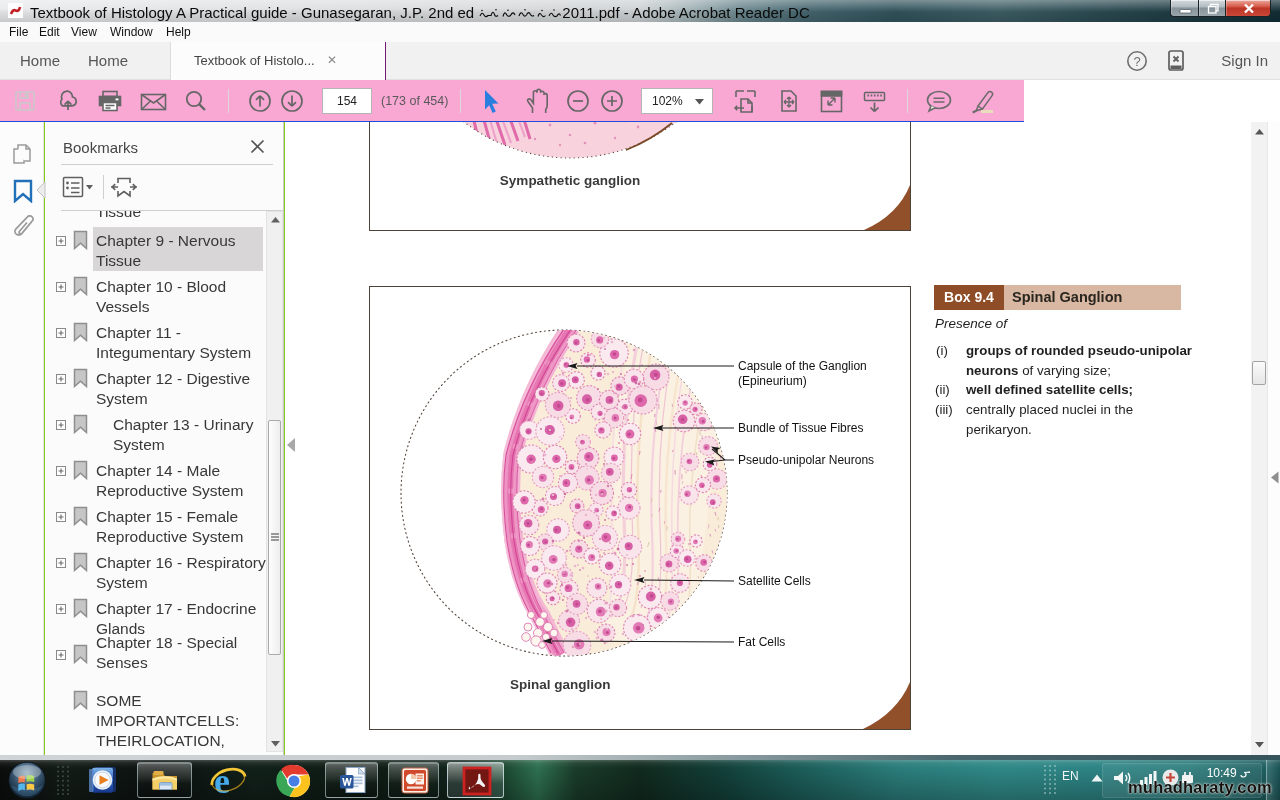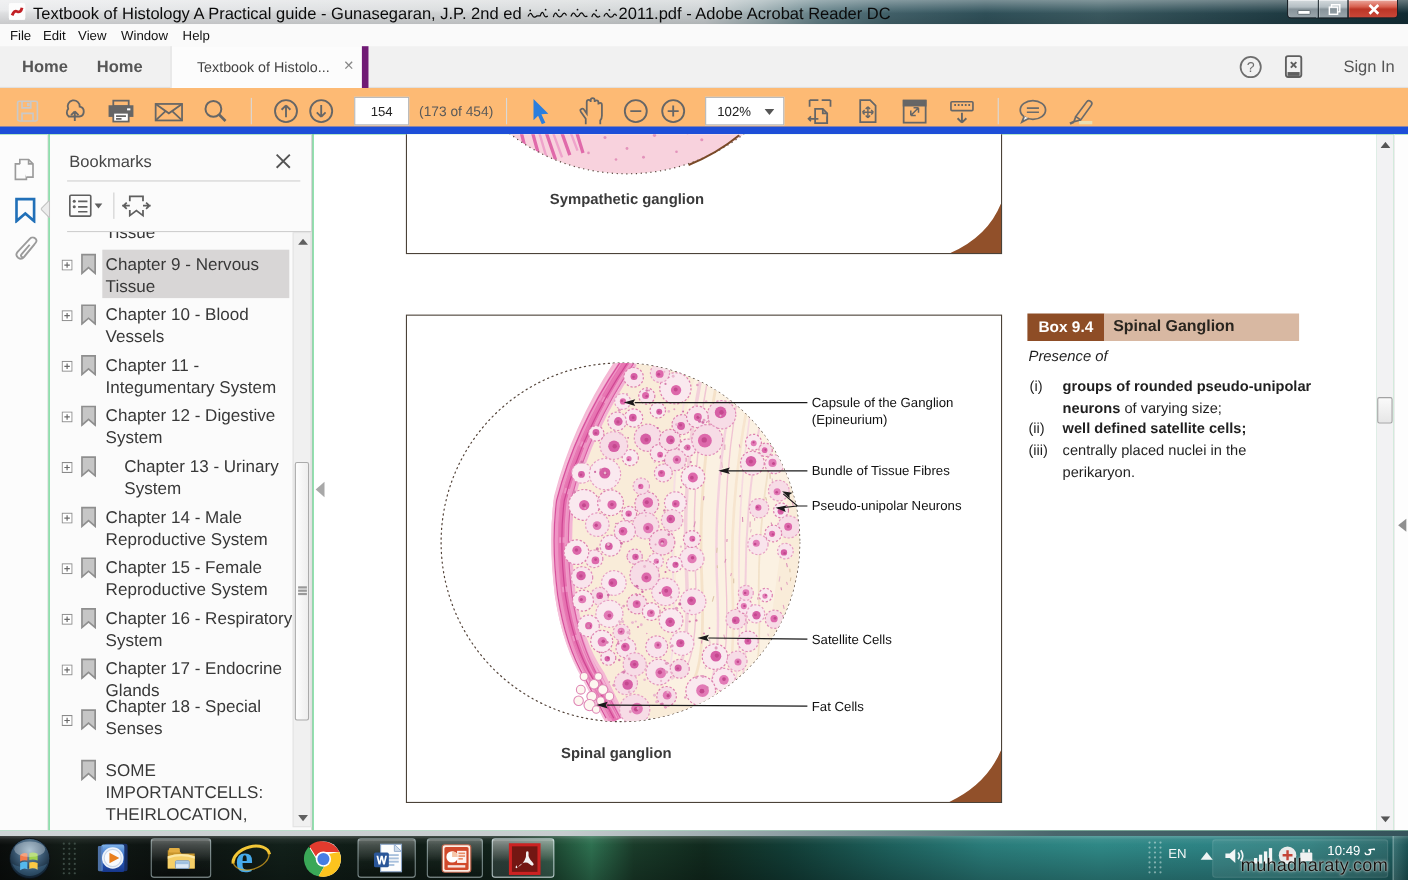--- a/index.html
+++ b/index.html
@@ -15,31 +15,31 @@
 #winbtns{right:9px;top:0;height:19px;z-index:4;display:flex}
 .wbtn{height:17px;border:1px solid #1a2127;border-top:none;background:linear-gradient(to bottom,#d4dadd 0%,#b4bec3 40%,#87939a 52%,#9aa5ab 100%);box-shadow:inset 0 1px 0 rgba(255,255,255,.55),inset 1px 0 0 rgba(255,255,255,.25);position:relative}
 .wbtn.min{width:29px;border-radius:0 0 0 4px}
 .wbtn.max{width:27px;border-left:none}
 .wbtn.cls{width:45px;border-left:none;border-radius:0 0 4px 0;background:linear-gradient(to bottom,#eba89e 0%,#d8604f 38%,#bc3526 52%,#ca4839 100%)}
 
 #menubar{left:0;top:22px;width:1280px;height:20px;background:#fafafa;font-size:12px;color:#111}
 #menubar span{position:absolute;top:3px}
 
 #tabbar{left:0;top:42px;width:1280px;height:38px;background:#f1f1f1;border-bottom:1px solid #e0e0e0}
-.tabtxt{font-size:15px;color:#565656;font-weight:bold;top:10px;position:absolute}
-#doctab{left:155px;top:0;width:180px;height:38px;background:#fcfcfc;border-left:1px solid #dcdcdc;border-right:6px solid #701a75}
+.tabtxt{font-size:15px;color:#565656;font-weight:normal;top:10px;position:absolute}
+#doctab{left:170px;top:0;width:216px;height:38px;background:#fcfcfc;border-left:1px solid #dcdcdc;border-right:1px solid #701a75}
 #doctab span{position:absolute;left:23px;top:11px;font-size:13px;color:#444;font-weight:normal}
 #doctab .x{left:156px;top:11px;color:#888;font-size:12px;font-weight:normal}
 #signin{right:12px;top:10px;font-size:15px;color:#565656;position:absolute}
 
-#toolbar{left:0;top:80px;width:1280px;height:42px;background:#fdba74;border-bottom:7px solid #1d4ed8}
+#toolbar{left:0;top:80px;width:1024px;height:42px;background:#f9a8d4;border-bottom:1px solid #1d4ed8}
 .sep{position:absolute;top:9px;width:1px;height:24px;background:#d9d9d9}
 .tbox{position:absolute;background:#fff;border:1px solid #b5b5b5;font-size:12px;color:#222}
 
-#content{left:0;top:122px;width:1280px;height:633px;background:#22c55e;overflow:hidden}
+#content{left:0;top:122px;width:1280px;height:633px;background:#84cc16;overflow:hidden}
 #leftstrip{left:0;top:0;width:44px;height:633px;background:#fcfcfc;border-right:1px solid #e2e2e2}
 #panel{left:45px;top:0;width:239px;height:633px;background:#fbfbfb;border-right:1px solid #c9c9c9}
 #pagearea{left:285px;top:0;width:966px;height:633px;background:#fff}
 #vscroll{left:1251px;top:0;width:16px;height:633px;background:#f2f2f3}
 #rightstrip{left:1267px;top:0;width:13px;height:633px;background:#fdfdfd;border-left:1px solid #e8e8e8}
 
 .bmtext{font-size:15.5px;color:#383838;line-height:20px}
 
 #taskbar{left:0;top:760px;width:1280px;height:40px;
  background:linear-gradient(to right,#0a0d0c 0%,#131c17 5%,#0c1210 12%,#12201a 20%,#0e1a14 28%,#12241c 36%,#1d4a33 39.5%,#2e7050 42%,#1a3c2a 45%,#112a1e 50%,#123e37 56%,#1d5f5b 63%,#2a7c7a 70%,#2f8886 78%,#2d8384 86%,#297a7a 93%,#1d5a5c 100%)}
@@ -1124,13 +1124,13 @@
         <rect x="2" y="5" width="11" height="8" rx="1" fill="#f0f2f2"></rect>
         <path d="M5 5 v-3 M10 5 v-3" stroke="#f0f2f2" stroke-width="1.8"></path>
       </svg>
  <span class="abs" style="right:30px;top:6px;font-size:12px;color:#fff;white-space:nowrap">10:49 <svg width="10" height="10" style="vertical-align:-1px">
           <path d="M1 7 q0 2 2.5 2 q2.5 0 2.5 -2.5 q0 -2 -2 -2 l6 -0.5 M8.5 4 q1 0 1 1" stroke="#fff" stroke-width="1.2" fill="none"></path>
         </svg></span>
  <div class="abs" style="left:1102px;top:3px;width:160px;height:35px;border-radius:3px;background:rgba(255,255,255,.07);border:1px solid rgba(255,255,255,.10)"></div>
  <div class="abs" style="left:1266px;top:0;width:1px;height:40px;background:rgba(220,240,240,.5)"></div>
  <div class="abs" style="left:1267px;top:0;width:13px;height:40px;background:linear-gradient(to right,rgba(255,255,255,.12),rgba(0,0,0,.08))"></div>
 </div>
-<div class="abs" style="left:1128px;top:778px;font-size:16.5px;font-weight:normal;color:#14110e;letter-spacing:0.2px;text-shadow:0 0 3px rgba(255,255,255,.9),0 0 1px rgba(255,255,255,.9);white-space:nowrap;z-index:9">muhadharaty.com</div>
+<div class="abs" style="left:1128px;top:778px;font-size:16.5px;font-weight:bold;color:#14110e;letter-spacing:0.2px;text-shadow:0 0 3px rgba(255,255,255,.9),0 0 1px rgba(255,255,255,.9);white-space:nowrap;z-index:9">muhadharaty.com</div>
 </div>
 </body></html>

